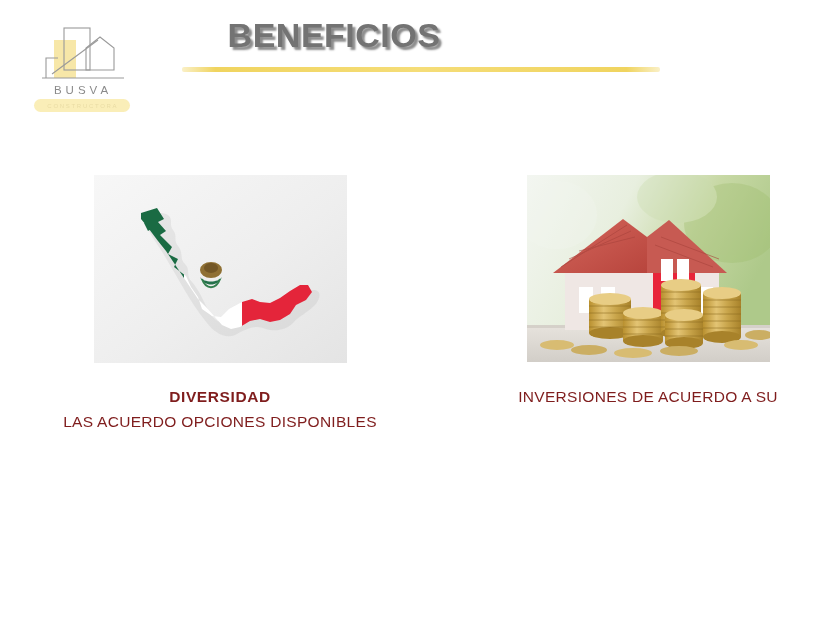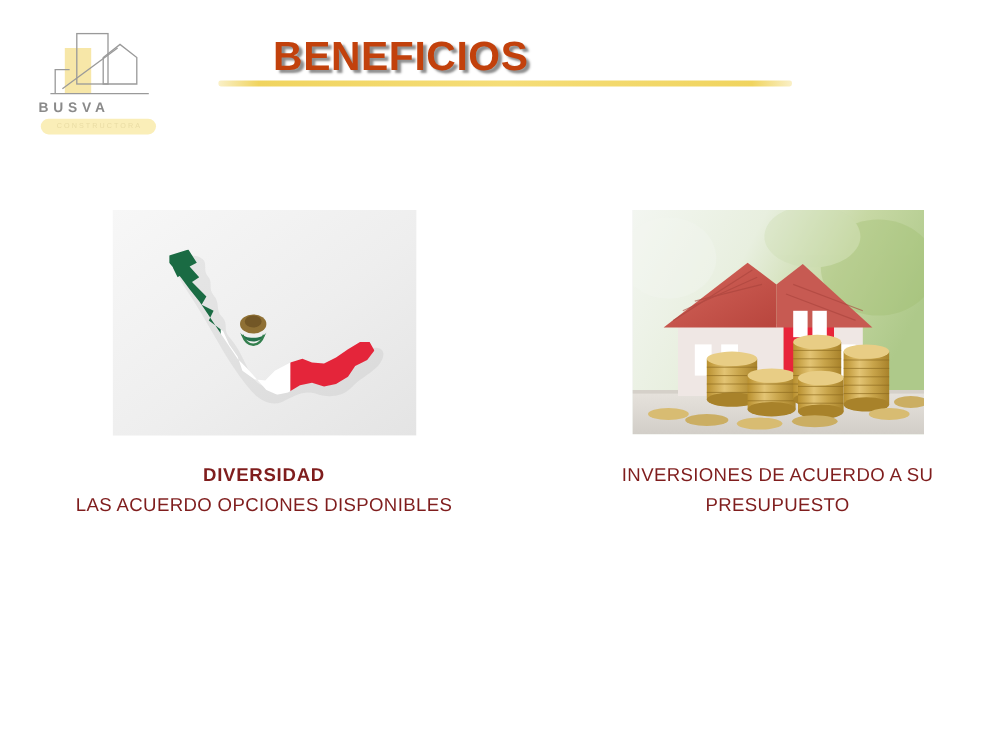--- a/index.html
+++ b/index.html
@@ -32,25 +32,25 @@
     left: 0;
     top: 0;
     width: 106px;
     height: 62px;
   }
   #logo-wordmark {
     position: absolute;
     left: 0;
     top: 60px;
     width: 106px;
-    text-align: left;
+    text-align: center;
     font-size: 11.5px;
     letter-spacing: 4.0px;
     color: #8a8a8a;
-    font-weight: 700;
+    font-weight: 400;
     text-indent: 4px;
   }
   #logo-tagline-wrap {
     position: absolute;
     left: 6px;
     top: 75px;
     width: 96px;
     height: 13px;
     background: #faeeb8;
     border-radius: 7px;
@@ -69,23 +69,22 @@
   
   #title {
     position: absolute;
     left: 0;
     top: 16px;
     width: 668px;
     text-align: center;
     font-size: 34px;
     font-weight: bold;
     letter-spacing: 0.5px;
-    color: #c2410c;
+    color: #737373;
     text-shadow: 3px 3px 2px rgba(0,0,0,0.45);
-    margin-top: 12px;
   }
   #title-rule {
     position: absolute;
     left: 182px;
     top: 67px;
     width: 478px;
     height: 5px;
     background: linear-gradient(to right,
         rgba(240,212,96,0.35) 0%,
         #f0d45f 7%,
@@ -338,17 +337,16 @@
           <ellipse cx="106" cy="178" rx="19" ry="5" fill="#d8bc72"></ellipse>
           <ellipse cx="152" cy="176" rx="19" ry="5" fill="#cbae63"></ellipse>
           <ellipse cx="214" cy="170" rx="17" ry="5" fill="#d8bc72"></ellipse>
           <ellipse cx="232" cy="160" rx="14" ry="5" fill="#cbae63"></ellipse>
         </g>
       </svg>
     </div>
 
     <div class="caption">
       <div class="caption-body">INVERSIONES DE ACUERDO A SU</div>
-      <div class="caption-body">PRESUPUESTO</div>
     </div>
   </div>
 
 </div>
 
 </body></html>

